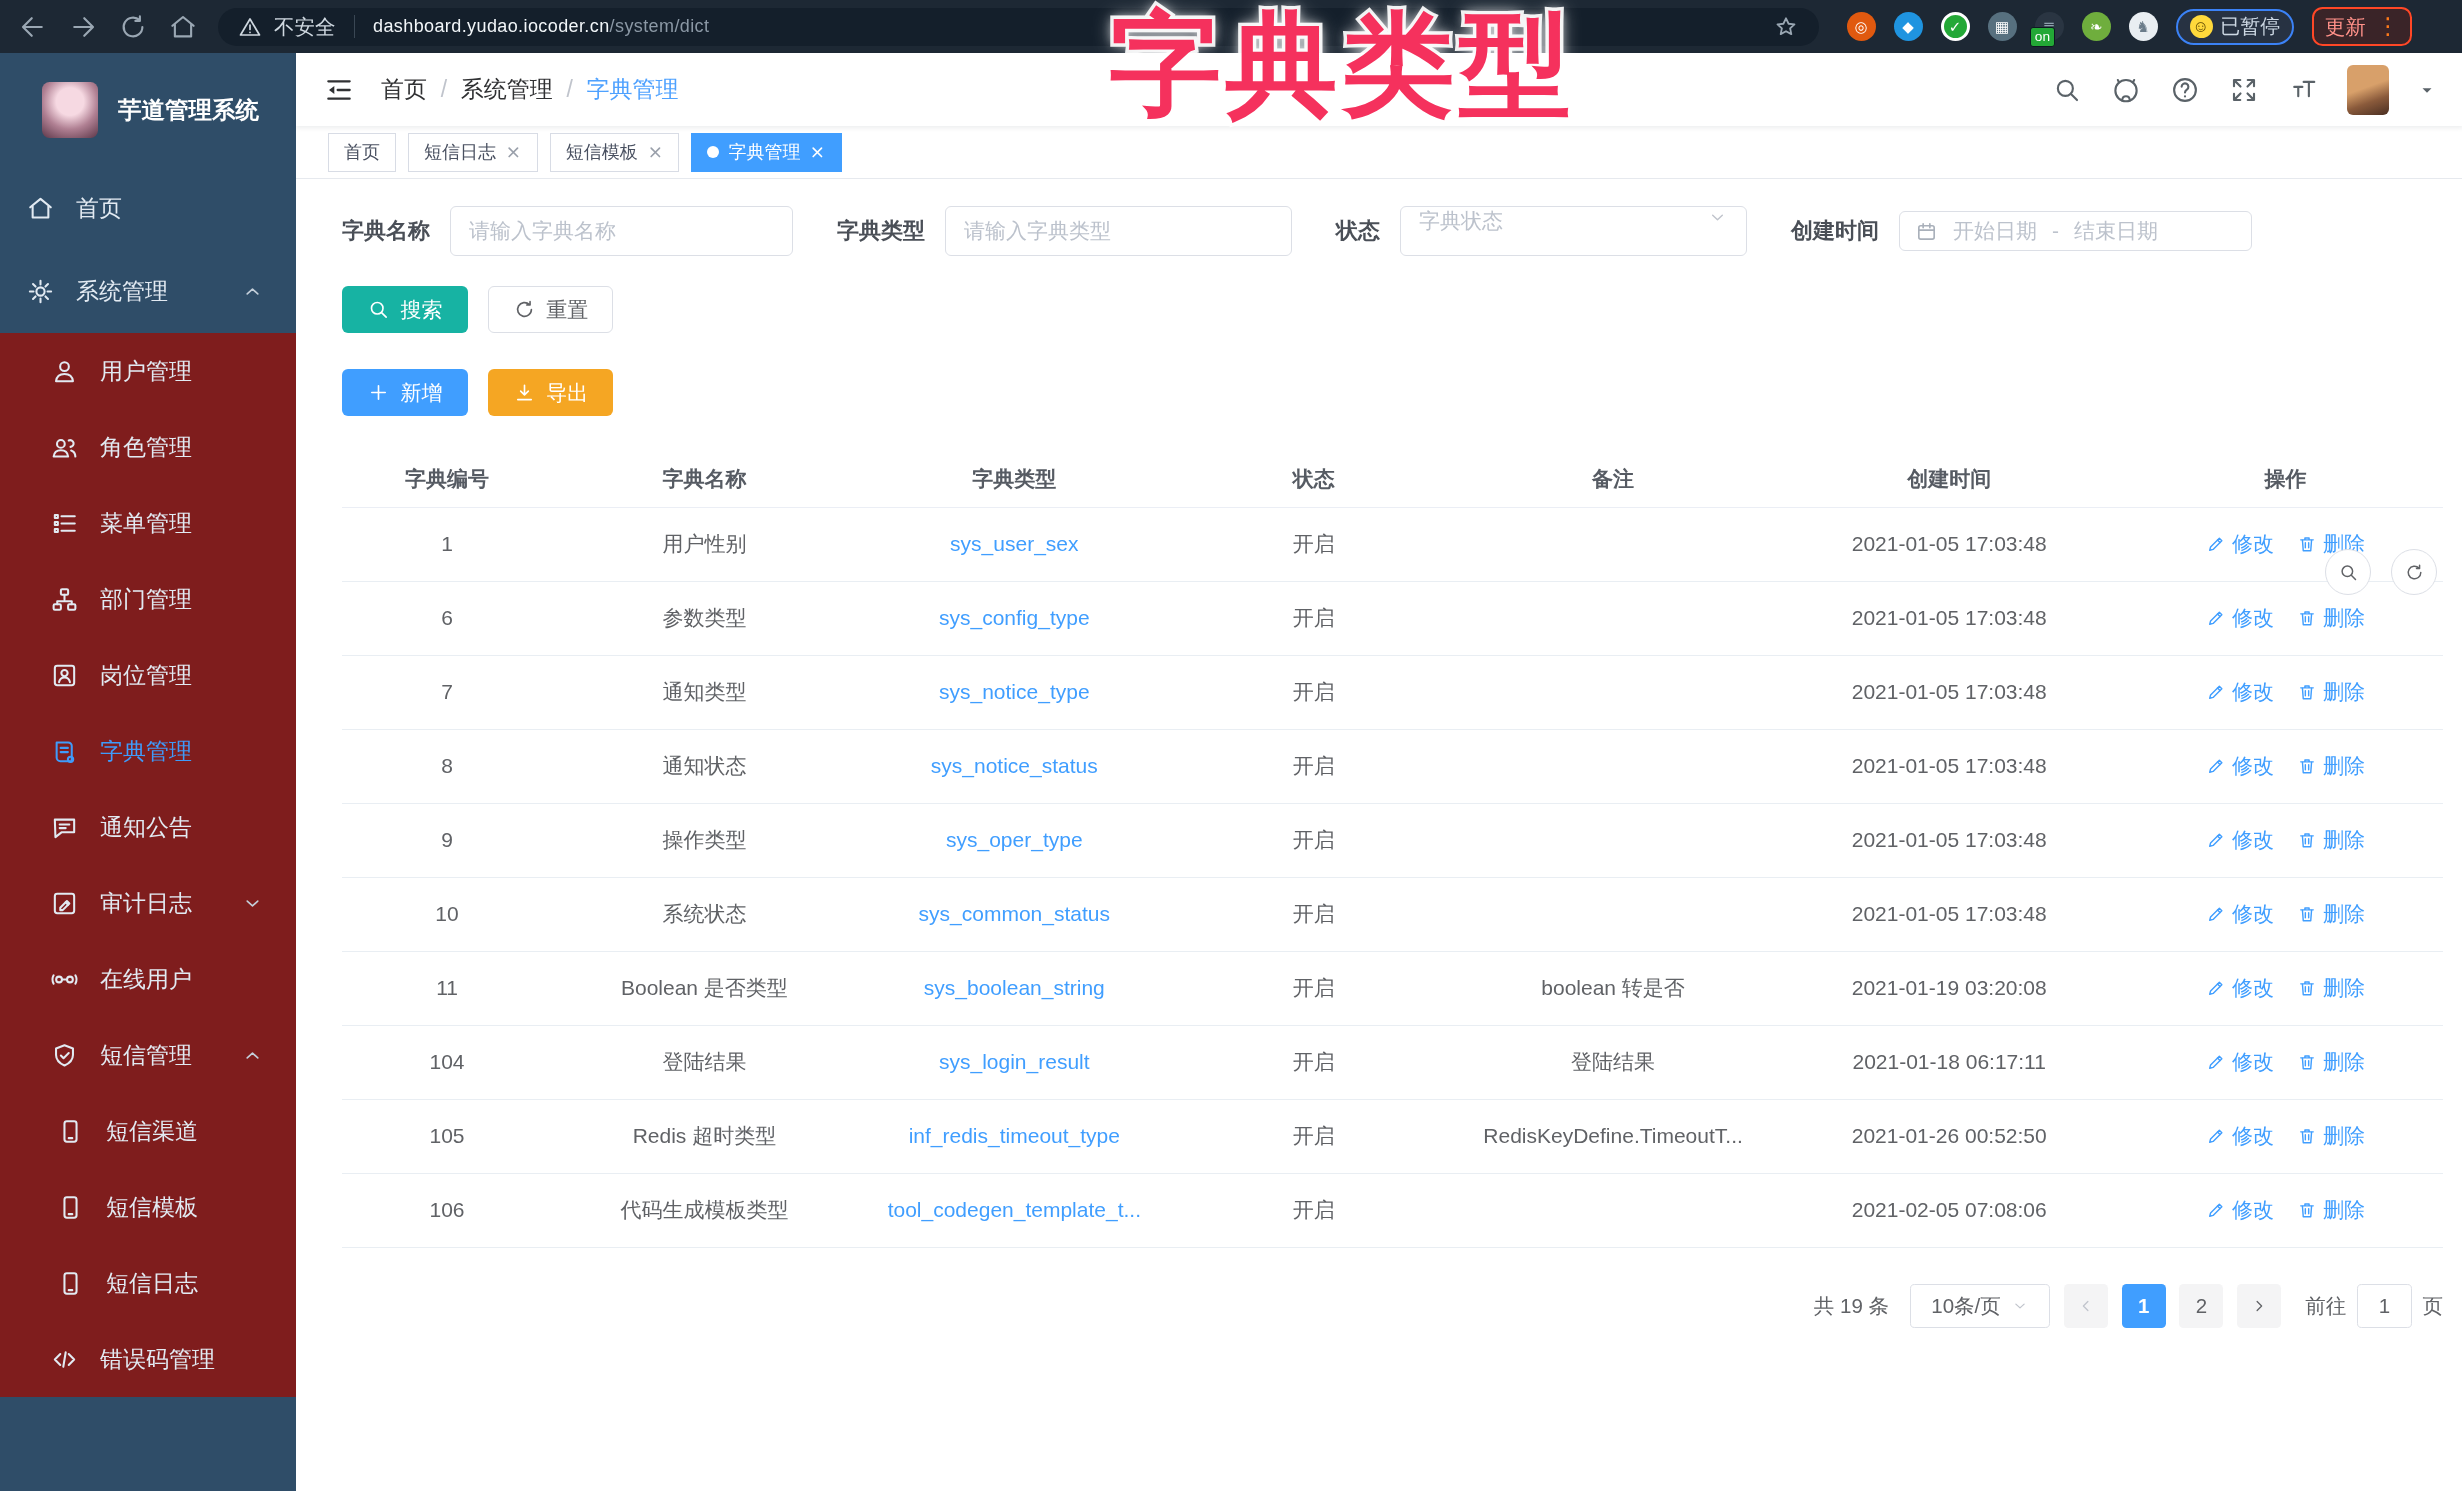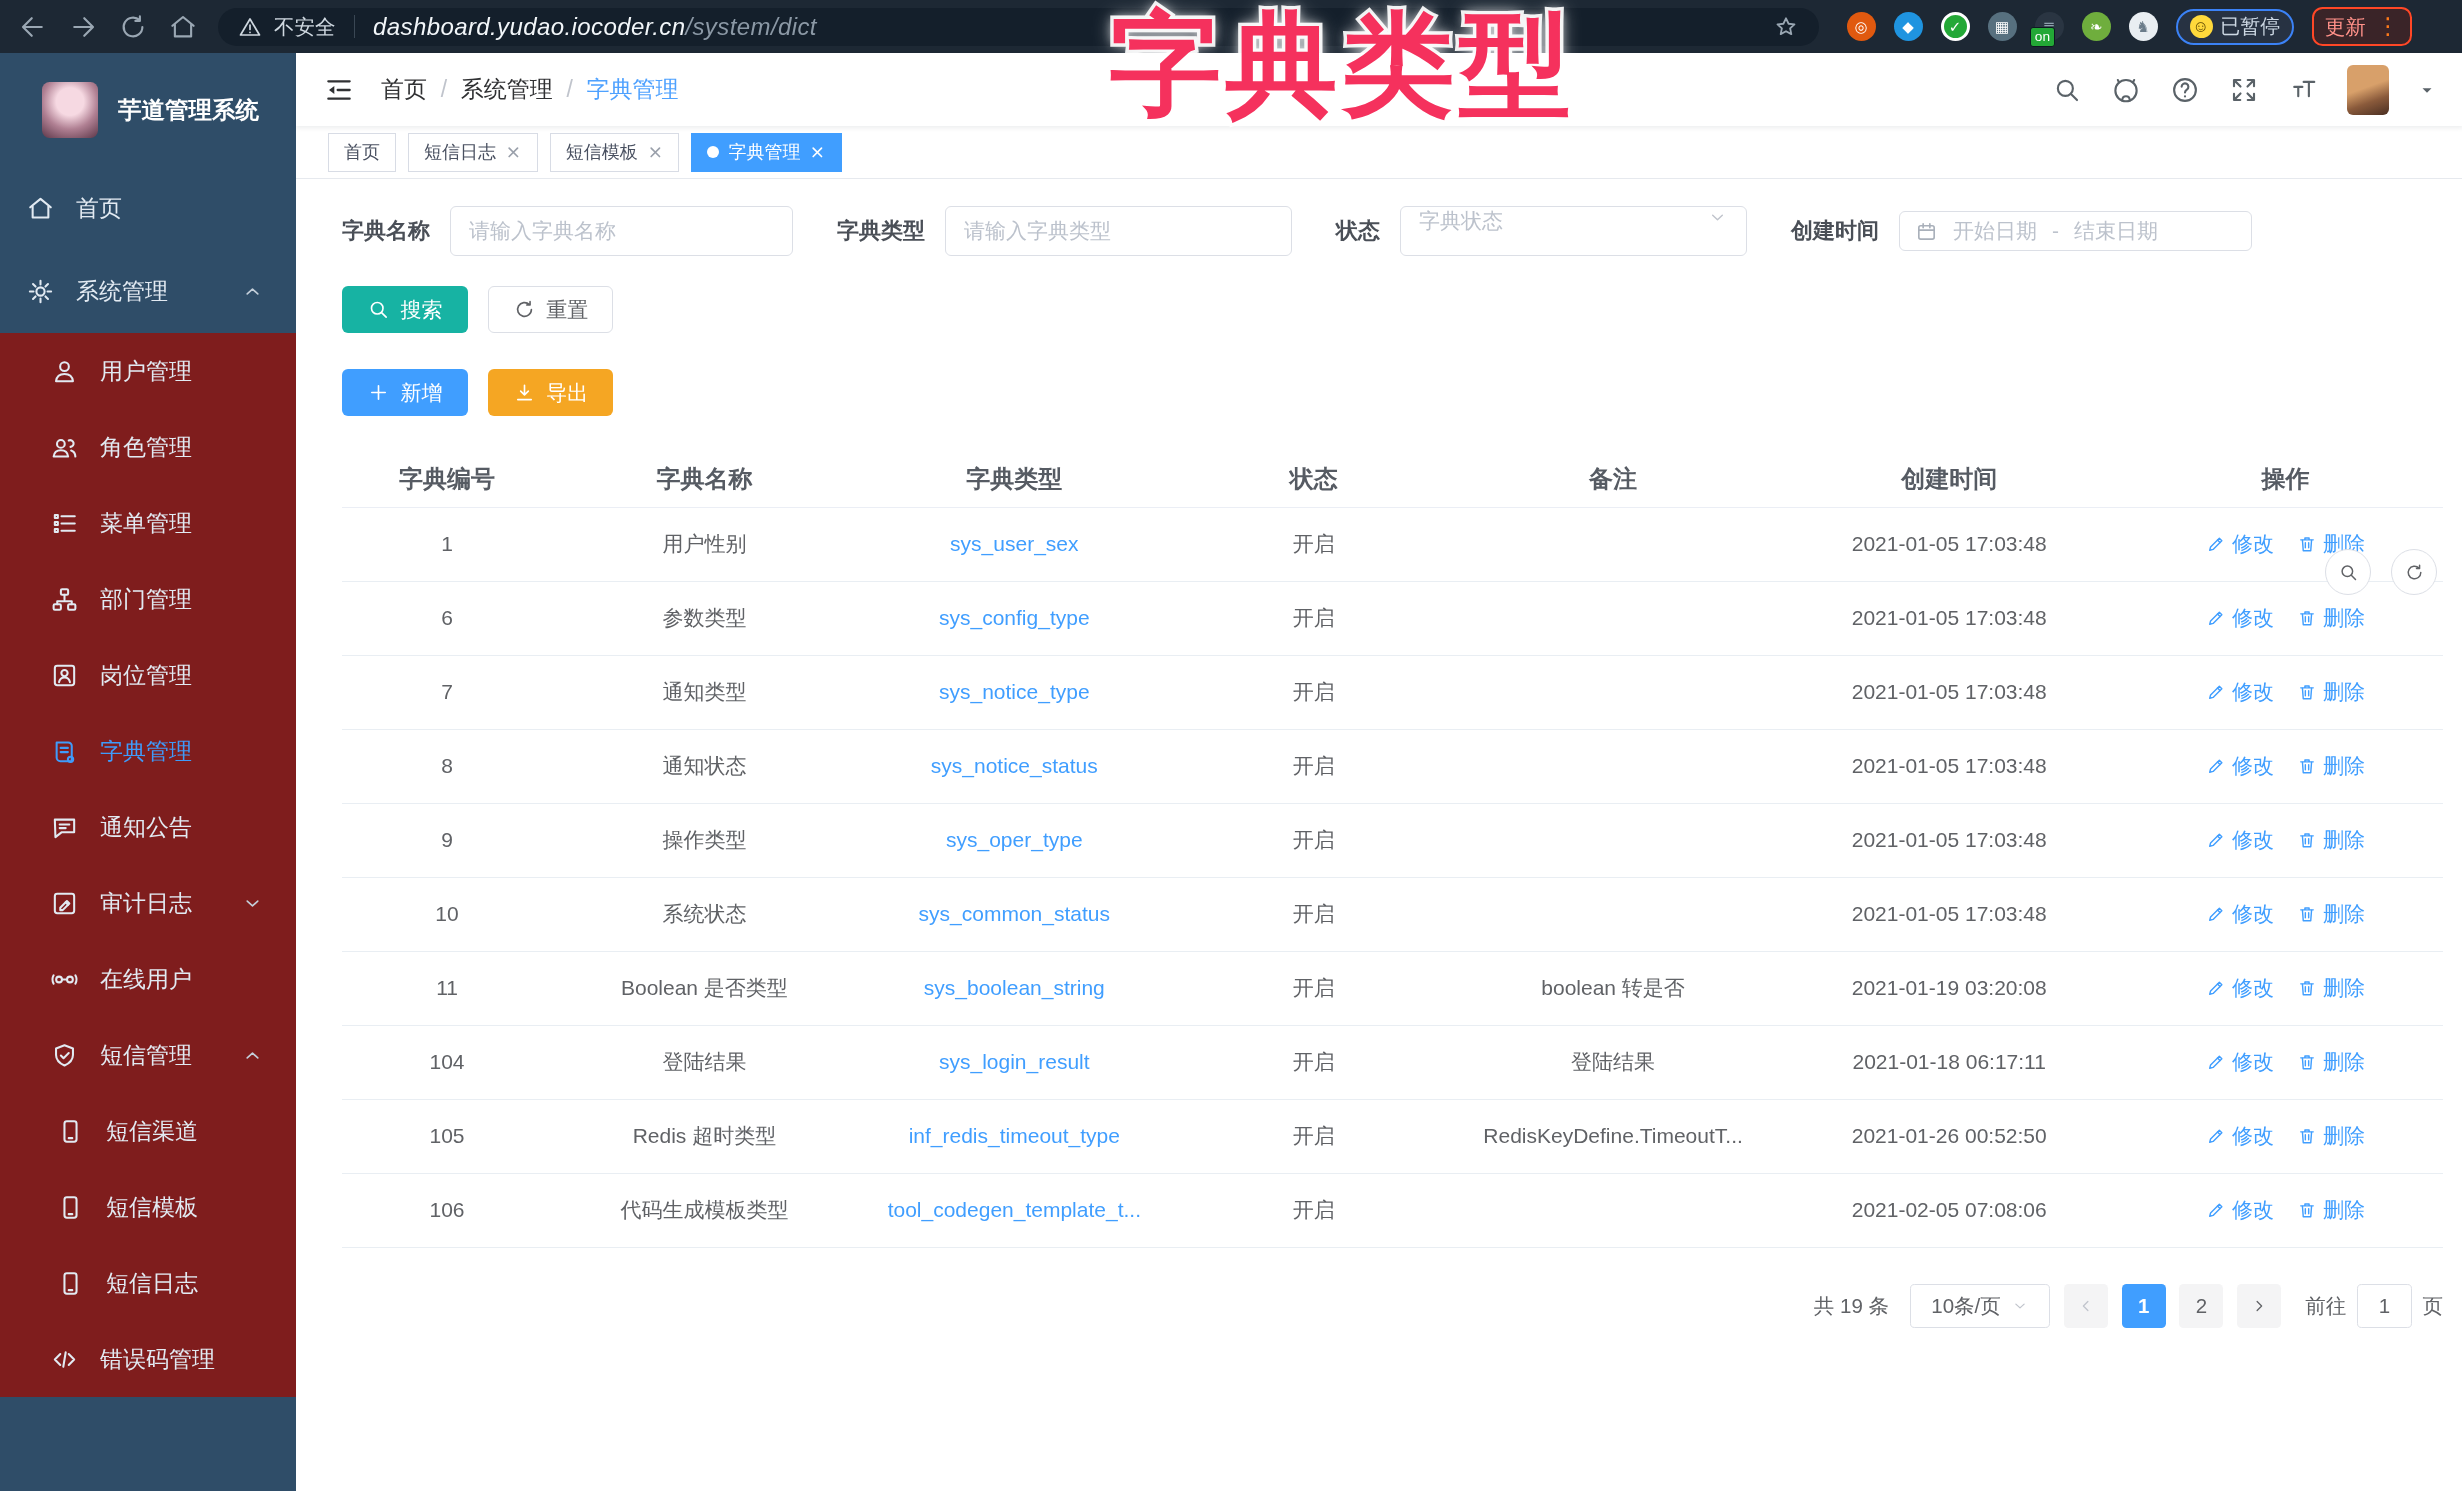--- a/index.html
+++ b/index.html
@@ -10,21 +10,21 @@
 
   
   .chrome { position:absolute; left:0; top:0; width:2462px; height:53px; background:#1d2834;
     display:flex; align-items:center; padding:0 18px; gap:20px; }
   .chrome .navi { width:30px; height:30px; color:#9aa7b3; }
   .urlbar { flex:0 0 auto; width:1601px; height:38px; border-radius:19px; background:#141f2b;
     display:flex; align-items:center; padding:0 20px; gap:12px; color:#b9c3cd; }
   .urlbar .warn { width:24px; height:24px; color:#cfd8e0; }
   .urlbar .sec { font-size:20.5px; color:#cfd8e0; }
   .urlbar .sep { width:1.5px; height:23px; background:#3a4754; margin:0 6px; }
-  .url { font-size:24px; color:#f2f6f9; letter-spacing:0.4px;font-style:italic; }
+  .url { font-size:18px; color:#f2f6f9; letter-spacing:0.4px; }
   .url .path { color:#8b98a5; }
   .urlbar .star { margin-left:auto; width:26px; height:26px; color:#9aa7b3; }
   .exts { display:flex; align-items:center; gap:18px; margin-left:7.6px; }
   .ext { width:29px; height:29px; border-radius:50%; display:flex; align-items:center;
     justify-content:center; font-size:15px; color:#fff; }
   .ext.e1{background:#e0590f;} .ext.e2{background:#1f94e0;} .ext.e3{background:#23a836;border:3px solid #fff;}
   .ext.e4{background:#57707f;} .ext.e6{background:#6fae3d;} .ext.e7{background:#e9eef2;color:#6b7c8a;}
   .ext.e5{background:#2a3542;position:relative;color:#8fa0ae;}
   .onbadge{position:absolute;left:-4.6px;bottom:-6px;background:#23a836;color:#fff;font-size:13.7px;
     line-height:1;padding:2.3px 3.8px;border-radius:3px;border:1.5px solid #0e1821;}
@@ -103,21 +103,21 @@
   .btn.plain { background:#fff; border-color:#dcdfe6; color:#606266; }
   .btn.blue { background:#409eff; color:#fff; }
   .btn.amber { background:#f5a623; color:#fff; }
   .tools { position:absolute; right:39px; top:370px; display:flex; gap:20px; }
   .cbtn { width:46px; height:46px; border-radius:50%; border:0.8px solid #dcdfe6; background:#fff;
     color:#606266; display:flex; align-items:center; justify-content:center; cursor:pointer; }
   .cbtn .ci { width:21px; height:21px; }
 
   
   table.grid { margin-top:35px; width:100%; border-collapse:collapse; table-layout:fixed; }
-  .grid th { height:56px; font-size:24px; font-weight:bold; color:#565b63; text-align:center;
+  .grid th { height:56px; font-size:21px; font-weight:bold; color:#565b63; text-align:center;
     border-bottom:0.8px solid #ebeef5; }
   .grid td { height:74px; font-size:21px; color:#606266; text-align:center;
     border-bottom:0.8px solid #e9eef3; }
   .grid td.link, .alink { color:#409eff; cursor:pointer; }
   .acts { display:flex; align-items:center; justify-content:center; gap:23px; }
   .alink { display:inline-flex; align-items:center; gap:6px; font-size:21px; }
   .alink .ai { width:20px; height:20px; }
   .c1{width:10%;} .c2{width:14.5%;} .c3{width:15%;} .c4{width:13.5%;} .c5{width:15%;} .c6{width:17%;} .c7{width:15%;}
 
   

